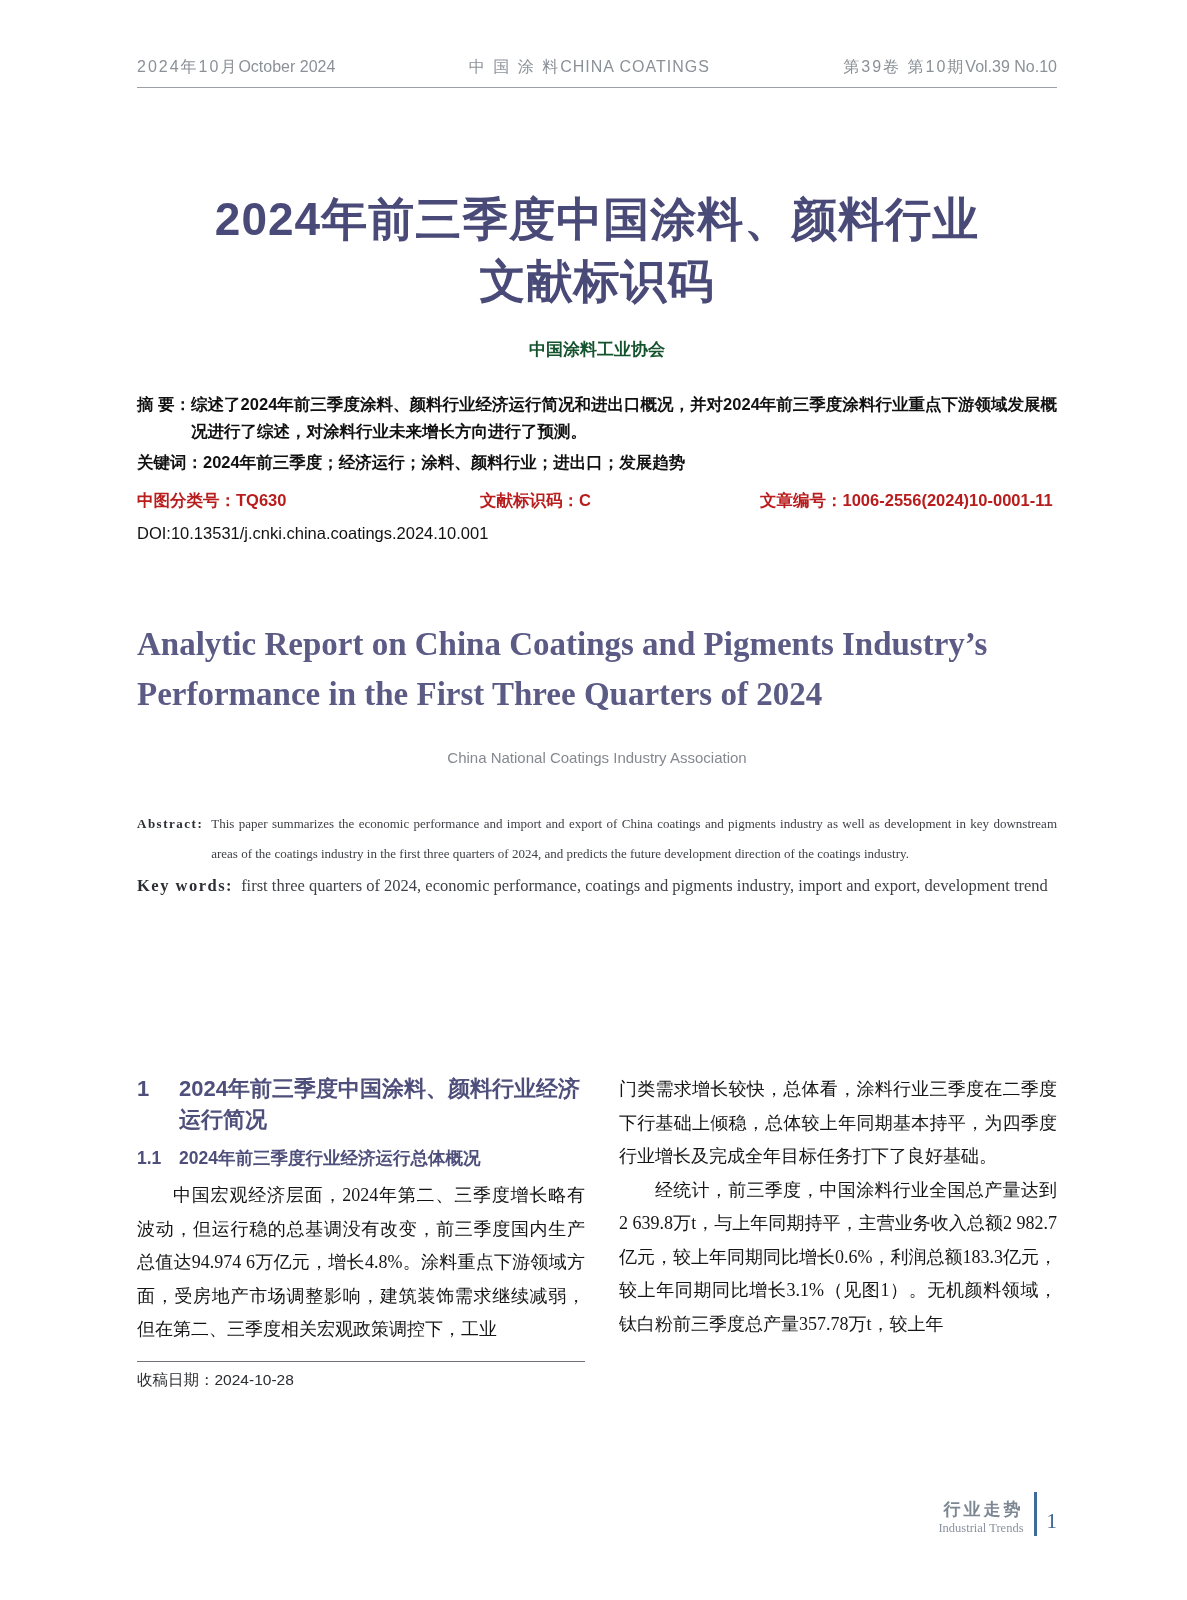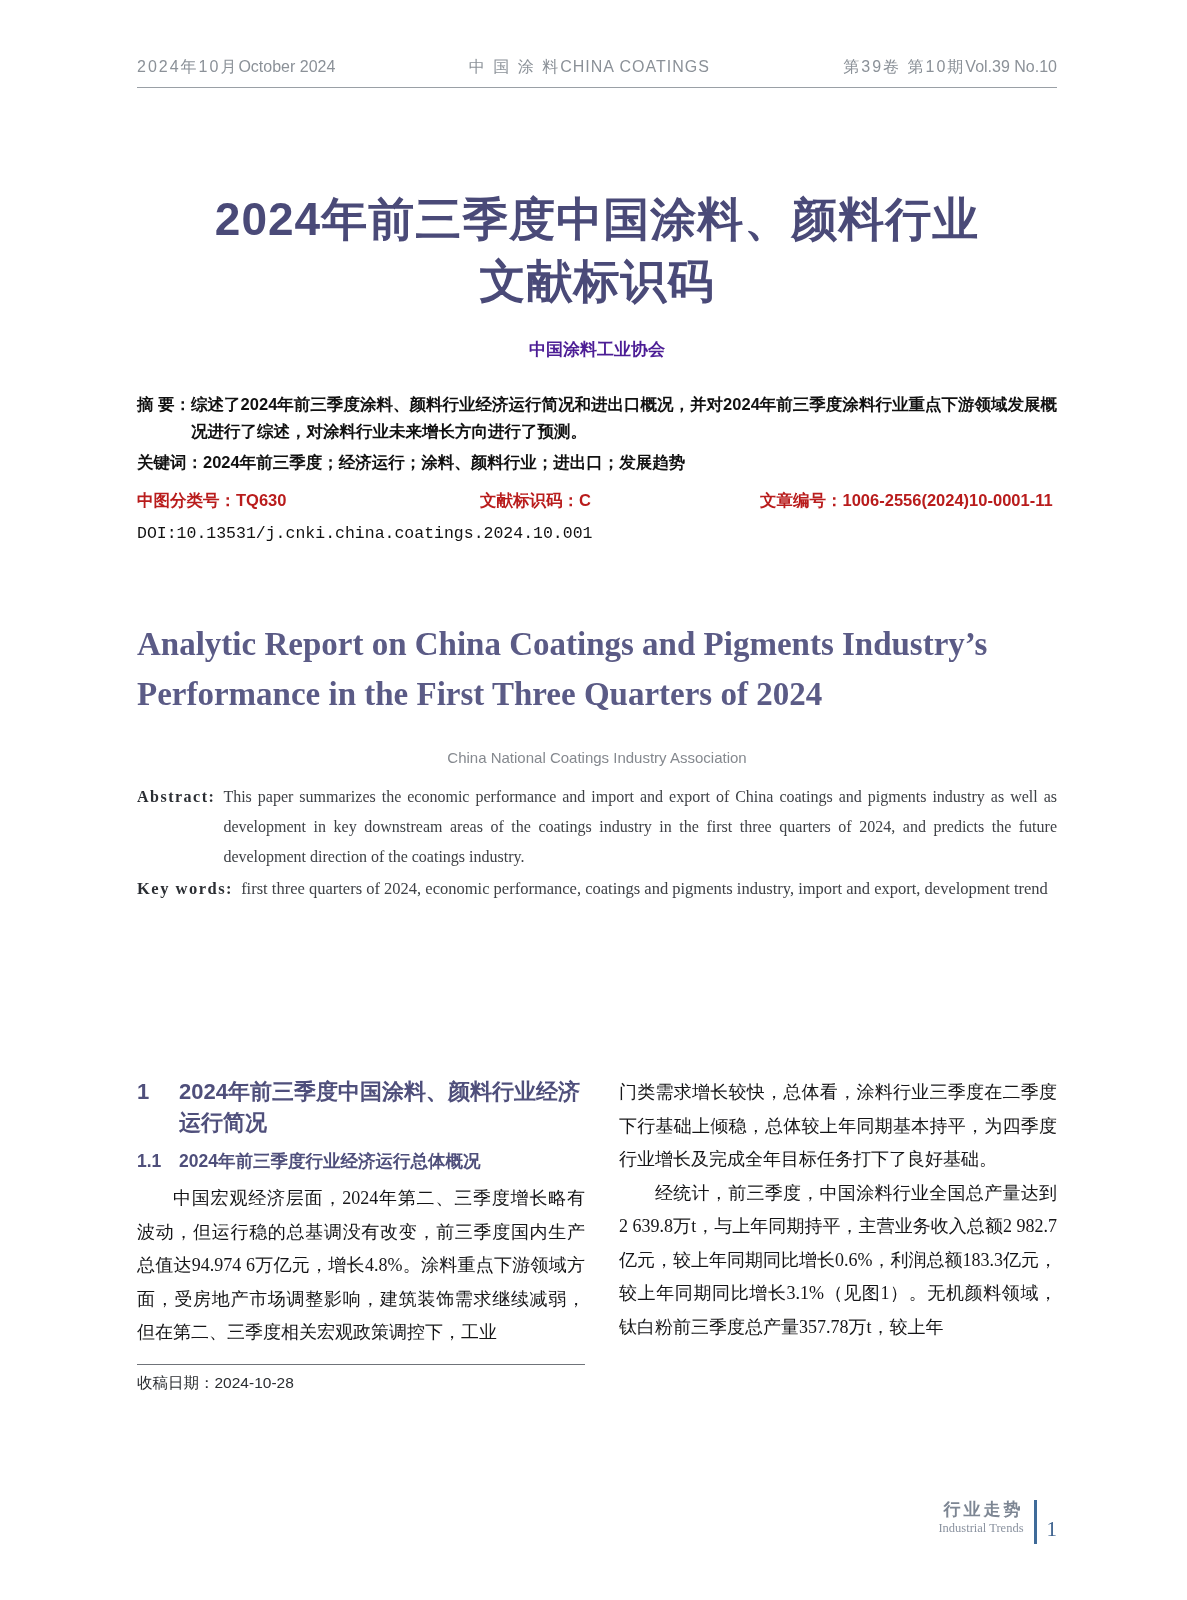--- a/index.html
+++ b/index.html
@@ -49,21 +49,21 @@
     font-weight: 700;
     font-size: 46px;
     line-height: 62px;
     letter-spacing: 1px;
   }
   .author-zh {
     margin-top: 26px;
     text-align: center;
     font-size: 17px;
     font-weight: 700;
-    color: #4c1d95;
+    color: #14532d;
   }
 
   
   .abs-zh {
     margin-top: 30px;
     font-size: 16.5px;
     line-height: 27px;
     font-weight: 600;
     color: #111;
   }
@@ -75,21 +75,21 @@
   .meta-row {
     margin-top: 14px;
     display: grid;
     grid-template-columns: 343px 280px 1fr;
     font-size: 16.5px;
     font-weight: 600;
     color: #b91c1c;
   }
   .doi {
     margin-top: 12px;
-    font-family: Liberation Mono, monospace;
+    font-family: Liberation Sans, sans-serif;
     font-size: 16.5px;
     color: #111;
     font-weight: 400;
   }
 
   
   .title-en {
     margin-top: 76px;
     font-family: "Liberation Serif", serif;
     font-weight: 700;
@@ -99,23 +99,23 @@
   }
   .author-en {
     margin-top: 30px;
     text-align: center;
     font-size: 15px;
     color: #85898f;
   }
 
   
   .abs-en {
-    margin-top: 16px;
-    font-family: "Liberation Serif", serif;
-    font-size: 16px;
+    margin-top: 43px;
+    font-family: "Liberation Serif", serif;
+    font-size: 13px;
     line-height: 30px;
     color: #3e4146;
   }
   .abs-en .lbl, .kw-en .lbl {
     font-weight: 700;
     color: #2b2e33;
     letter-spacing: 1.5px;
     padding-right: 8px;
   }
   .kw-en {
@@ -168,23 +168,23 @@
   .received {
     margin-top: 8px;
     font-size: 15.5px;
     color: #2a2d31;
   }
 
   
   .footer-badge {
     position: absolute;
     right: 130px;
-    bottom: 56px;
-    display: flex;
-    align-items: flex-start;
+    bottom: 64px;
+    display: flex;
+    align-items: flex-end;
   }
   .fb-text { text-align: right; padding-right: 10px; }
   .fb-zh {
     color: #7d8693;
     font-weight: 700;
     font-size: 17px;
     letter-spacing: 3px;
     line-height: 20px;
   }
   .fb-en {

